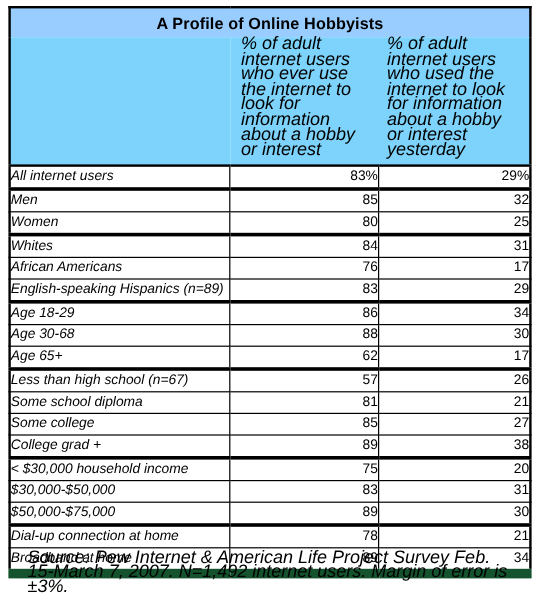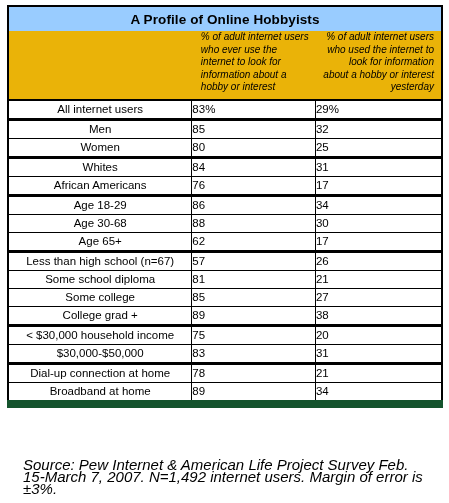--- a/index.html
+++ b/index.html
@@ -40,57 +40,58 @@
   tr.title-row td {
     background: #99ccff;
     text-align: center;
     font-size: 13.5px;
     font-weight: bold;
     letter-spacing: 0.1px;
     padding: 5px 4px 4px 4px;
     border: none;
   }
   tr.colhead-row td {
-    background: #eab308;
+    background: #7dd3fc;
     border: none;
     vertical-align: top;
     font-style: italic;
-    font-size: 10px;
+    font-size: 15px;
     line-height: 12.6px;
     padding: 0 0 5px 0;
   }
   tr.colhead-row td.blank { }
   tr.colhead-row td.h1 {
     text-align: left;
     padding-left: 9px;
     padding-right: 5px;
   }
   tr.colhead-row td.h2 {
-    text-align: right;
+    text-align: left;
     padding-left: 7px;
     padding-right: 7px;
   }
 
   
   tbody tr.data td {
     border-left: 1px solid #000000;
     border-right: 1px solid #000000;
     border-top: 1px solid #000000;
     border-bottom: 1px solid #000000;
     font-size: 11.5px;
     height: 17px;
     padding: 0;
   }
   td.lbl {
-    text-align: center;
+    text-align: left;
     padding-left: 5px;
     white-space: nowrap;
+    font-style: italic;
   }
   td.val {
-    text-align: left;
+    text-align: right;
   }
   
   tbody tr.group-start td {
     border-top: 3px solid #000000;
     margin-top: 44px;
   }
   
   tbody tr.first-data td {
     border-top: 2px solid #000000;
   }
@@ -153,20 +154,25 @@
           <tr class="data group-start">
             <td class="lbl">Whites</td>
             <td class="val">84</td>
             <td class="val">31</td>
           </tr>
           <tr class="data">
             <td class="lbl">African Americans</td>
             <td class="val">76</td>
             <td class="val">17</td>
           </tr>
+          <tr class="data">
+            <td class="lbl">English-speaking Hispanics (n=89)</td>
+            <td class="val">83</td>
+            <td class="val">29</td>
+          </tr>
           <tr class="data group-start">
             <td class="lbl">Age 18-29</td>
             <td class="val">86</td>
             <td class="val">34</td>
           </tr>
           <tr class="data">
             <td class="lbl">Age 30-68</td>
             <td class="val">88</td>
             <td class="val">30</td>
           </tr>
@@ -197,20 +203,25 @@
           </tr>
           <tr class="data group-start">
             <td class="lbl">&lt; $30,000 household income</td>
             <td class="val">75</td>
             <td class="val">20</td>
           </tr>
           <tr class="data">
             <td class="lbl">$30,000-$50,000</td>
             <td class="val">83</td>
             <td class="val">31</td>
+          </tr>
+          <tr class="data">
+            <td class="lbl">$50,000-$75,000</td>
+            <td class="val">89</td>
+            <td class="val">30</td>
           </tr>
           <tr class="data group-start">
             <td class="lbl">Dial-up connection at home</td>
             <td class="val">78</td>
             <td class="val">21</td>
           </tr>
           <tr class="data last-data">
             <td class="lbl">Broadband at home</td>
             <td class="val">89</td>
             <td class="val">34</td>

